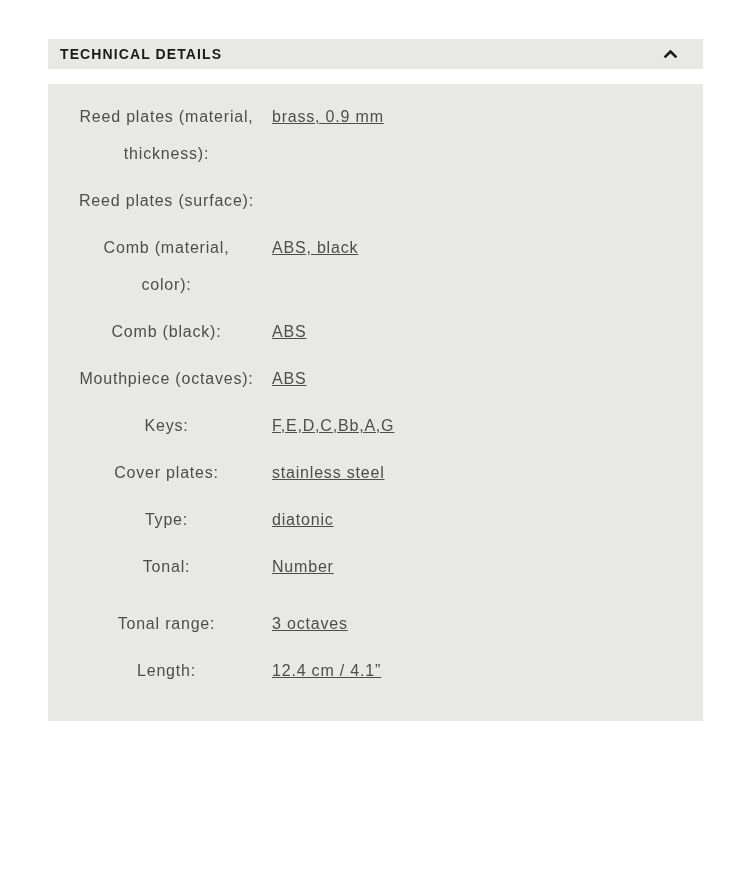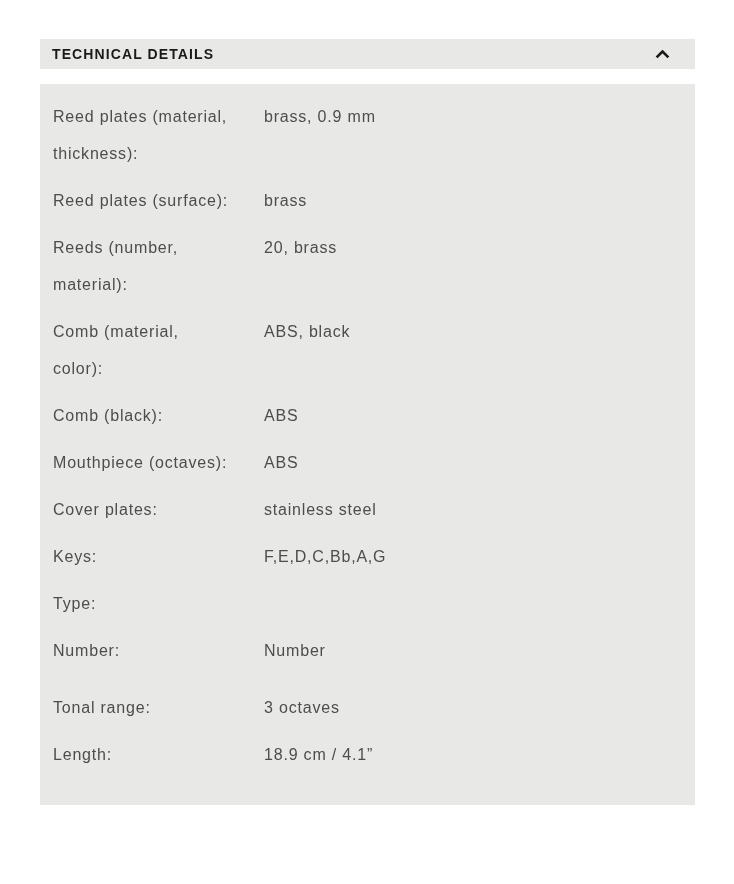--- a/index.html
+++ b/index.html
@@ -14,20 +14,21 @@
     width: 734px;
     height: 884px;
     font-family: "Liberation Sans", "DejaVu Sans", sans-serif;
     overflow: hidden;
   }
   .page {
     width: 593px;
     height: 884px;
     background: var(--page-bg);
     position: relative;
+    margin-left: 8px;
   }
   .accordion {
     position: absolute;
     left: 40px;
     top: 39px;
     width: 655px;
   }
   .acc-header {
     height: 30px;
     background: var(--panel-bg);
@@ -60,27 +61,29 @@
   }
   .spec-row:last-child { margin-bottom: 0; }
   .spec-label {
     flex: 0 0 211px;
     width: 211px;
     white-space: pre-line;
     font-size: 16px;
     line-height: 37px;
     letter-spacing: 0.8px;
     color: var(--body-text);
+    text-align: center;
   }
   .spec-value {
     flex: 1 1 auto;
     font-size: 16px;
     line-height: 37px;
     letter-spacing: 0.8px;
     color: var(--body-text);
+    text-decoration: underline;
   }
 </style>
 </head>
 <body>
 
 <div class="page">
   <section class="accordion">
     <header class="acc-header">
       <span class="acc-title">TECHNICAL DETAILS</span>
       <span class="chevron">
@@ -92,72 +95,67 @@
     <div class="acc-body">
       <div class="spec-list" id="spec-list">
   <div class="spec-row">
     <span class="spec-label">Reed plates (material,
 thickness):</span>
     <span class="spec-value">brass, 0.9 mm</span>
   </div>
 
   <div class="spec-row">
     <span class="spec-label">Reed plates (surface):</span>
-    <span class="spec-value">brass</span>
   </div>
 
-  <div class="spec-row">
-    <span class="spec-label">Reeds (number,
-material):</span>
-    <span class="spec-value">20, brass</span>
-  </div>
 
   <div class="spec-row">
     <span class="spec-label">Comb (material,
 color):</span>
     <span class="spec-value">ABS, black</span>
   </div>
 
   <div class="spec-row">
     <span class="spec-label">Comb (black):</span>
     <span class="spec-value">ABS</span>
   </div>
 
   <div class="spec-row">
     <span class="spec-label">Mouthpiece (octaves):</span>
     <span class="spec-value">ABS</span>
   </div>
 
   <div class="spec-row">
+    <span class="spec-label">Keys:</span>
+    <span class="spec-value">F,E,D,C,Bb,A,G</span>
+  </div>
+
+  <div class="spec-row">
     <span class="spec-label">Cover plates:</span>
     <span class="spec-value">stainless steel</span>
   </div>
 
   <div class="spec-row">
-    <span class="spec-label">Keys:</span>
-    <span class="spec-value">F,E,D,C,Bb,A,G</span>
+    <span class="spec-label">Type:</span>
+    <span class="spec-value">diatonic</span>
   </div>
 
   <div class="spec-row">
-    <span class="spec-label">Type:</span>
-  </div>
-
-  <div class="spec-row">
-    <span class="spec-label">Number:</span>
+    <span class="spec-label">Tonal:</span>
     <span class="spec-value">Number</span>
   </div>
 
   <div class="spec-row">
   </div>
 
   <div class="spec-row">
     <span class="spec-label">Tonal range:</span>
     <span class="spec-value">3 octaves</span>
   </div>
 
   <div class="spec-row">
     <span class="spec-label">Length:</span>
-    <span class="spec-value">18.9 cm / 4.1”</span>
+    <span class="spec-value">12.4 cm / 4.1”</span>
   </div>
 </div>
     </div>
   </section>
 </div>
 
 </body></html>

